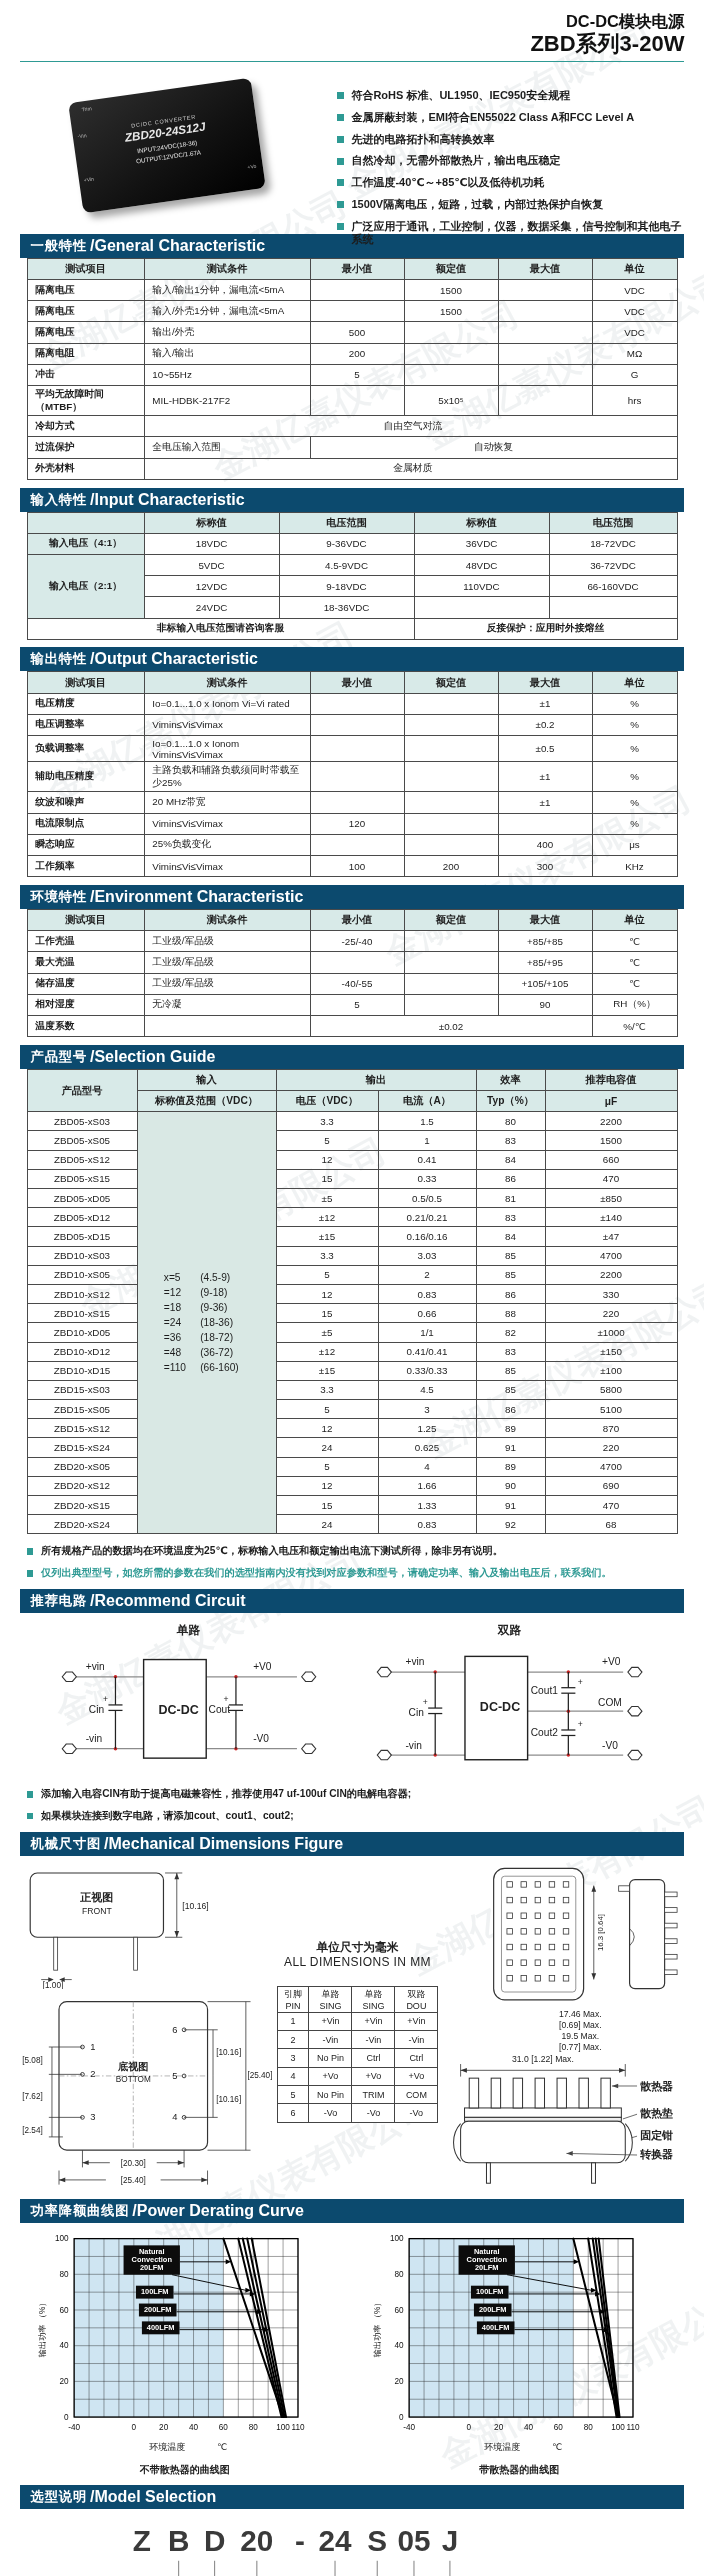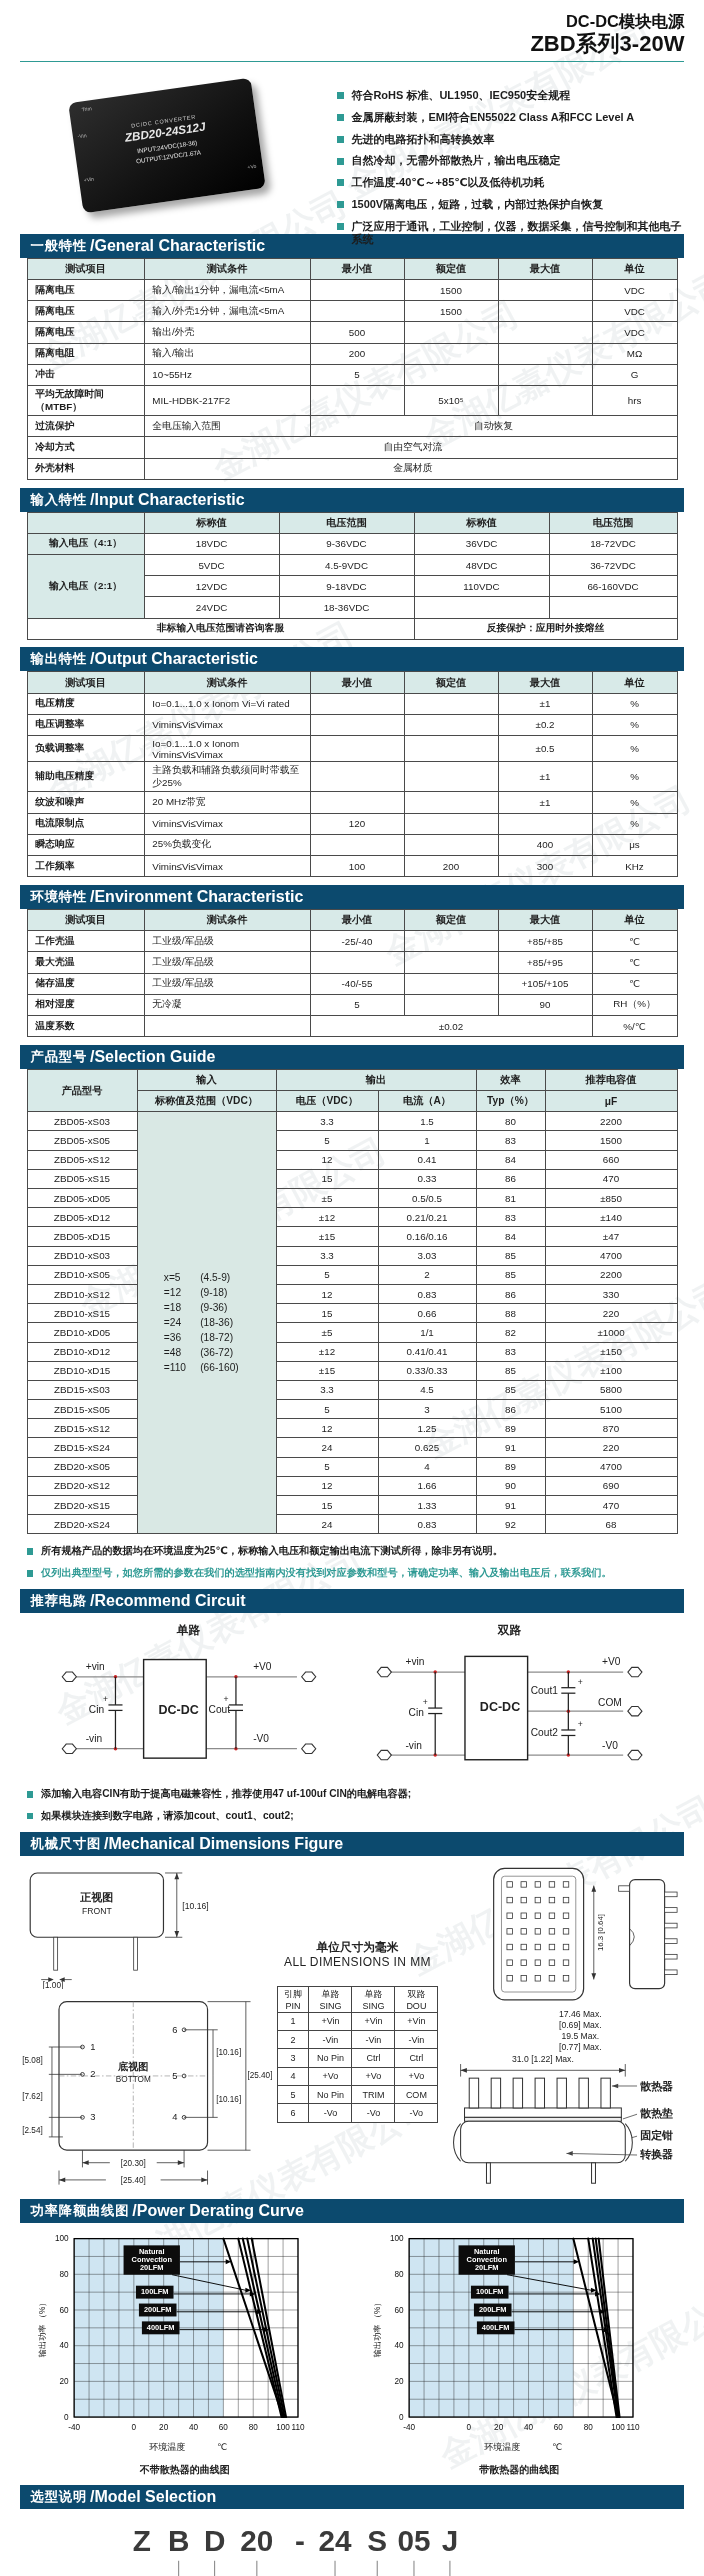--- a/index.html
+++ b/index.html
@@ -206,27 +206,27 @@
         </tr>
         <tr>
           <td class="l c1">平均无故障时间（MTBF）</td>
           <td class="l">MIL-HDBK-217F2</td>
           <td class=""></td>
           <td class="">5x10⁵</td>
           <td class=""></td>
           <td class="">hrs</td>
         </tr>
         <tr>
+          <td class="l c1">冷却方式</td>
+          <td class="l ctr" colspan="5">自由空气对流</td>
+        </tr>
+        <tr>
           <td class="l c1">过流保护</td>
           <td class="l">全电压输入范围</td>
           <td class="ctr" colspan="4">自动恢复</td>
-        </tr>
-        <tr>
-          <td class="l c1">冷却方式</td>
-          <td class="l ctr" colspan="5">自由空气对流</td>
         </tr>
         <tr>
           <td class="l c1">外壳材料</td>
           <td class="l ctr" colspan="5">金属材质</td>
         </tr>
       </tbody>
     </table>
 
   <div class="bar">
     <span class="zh">输入特性</span>

